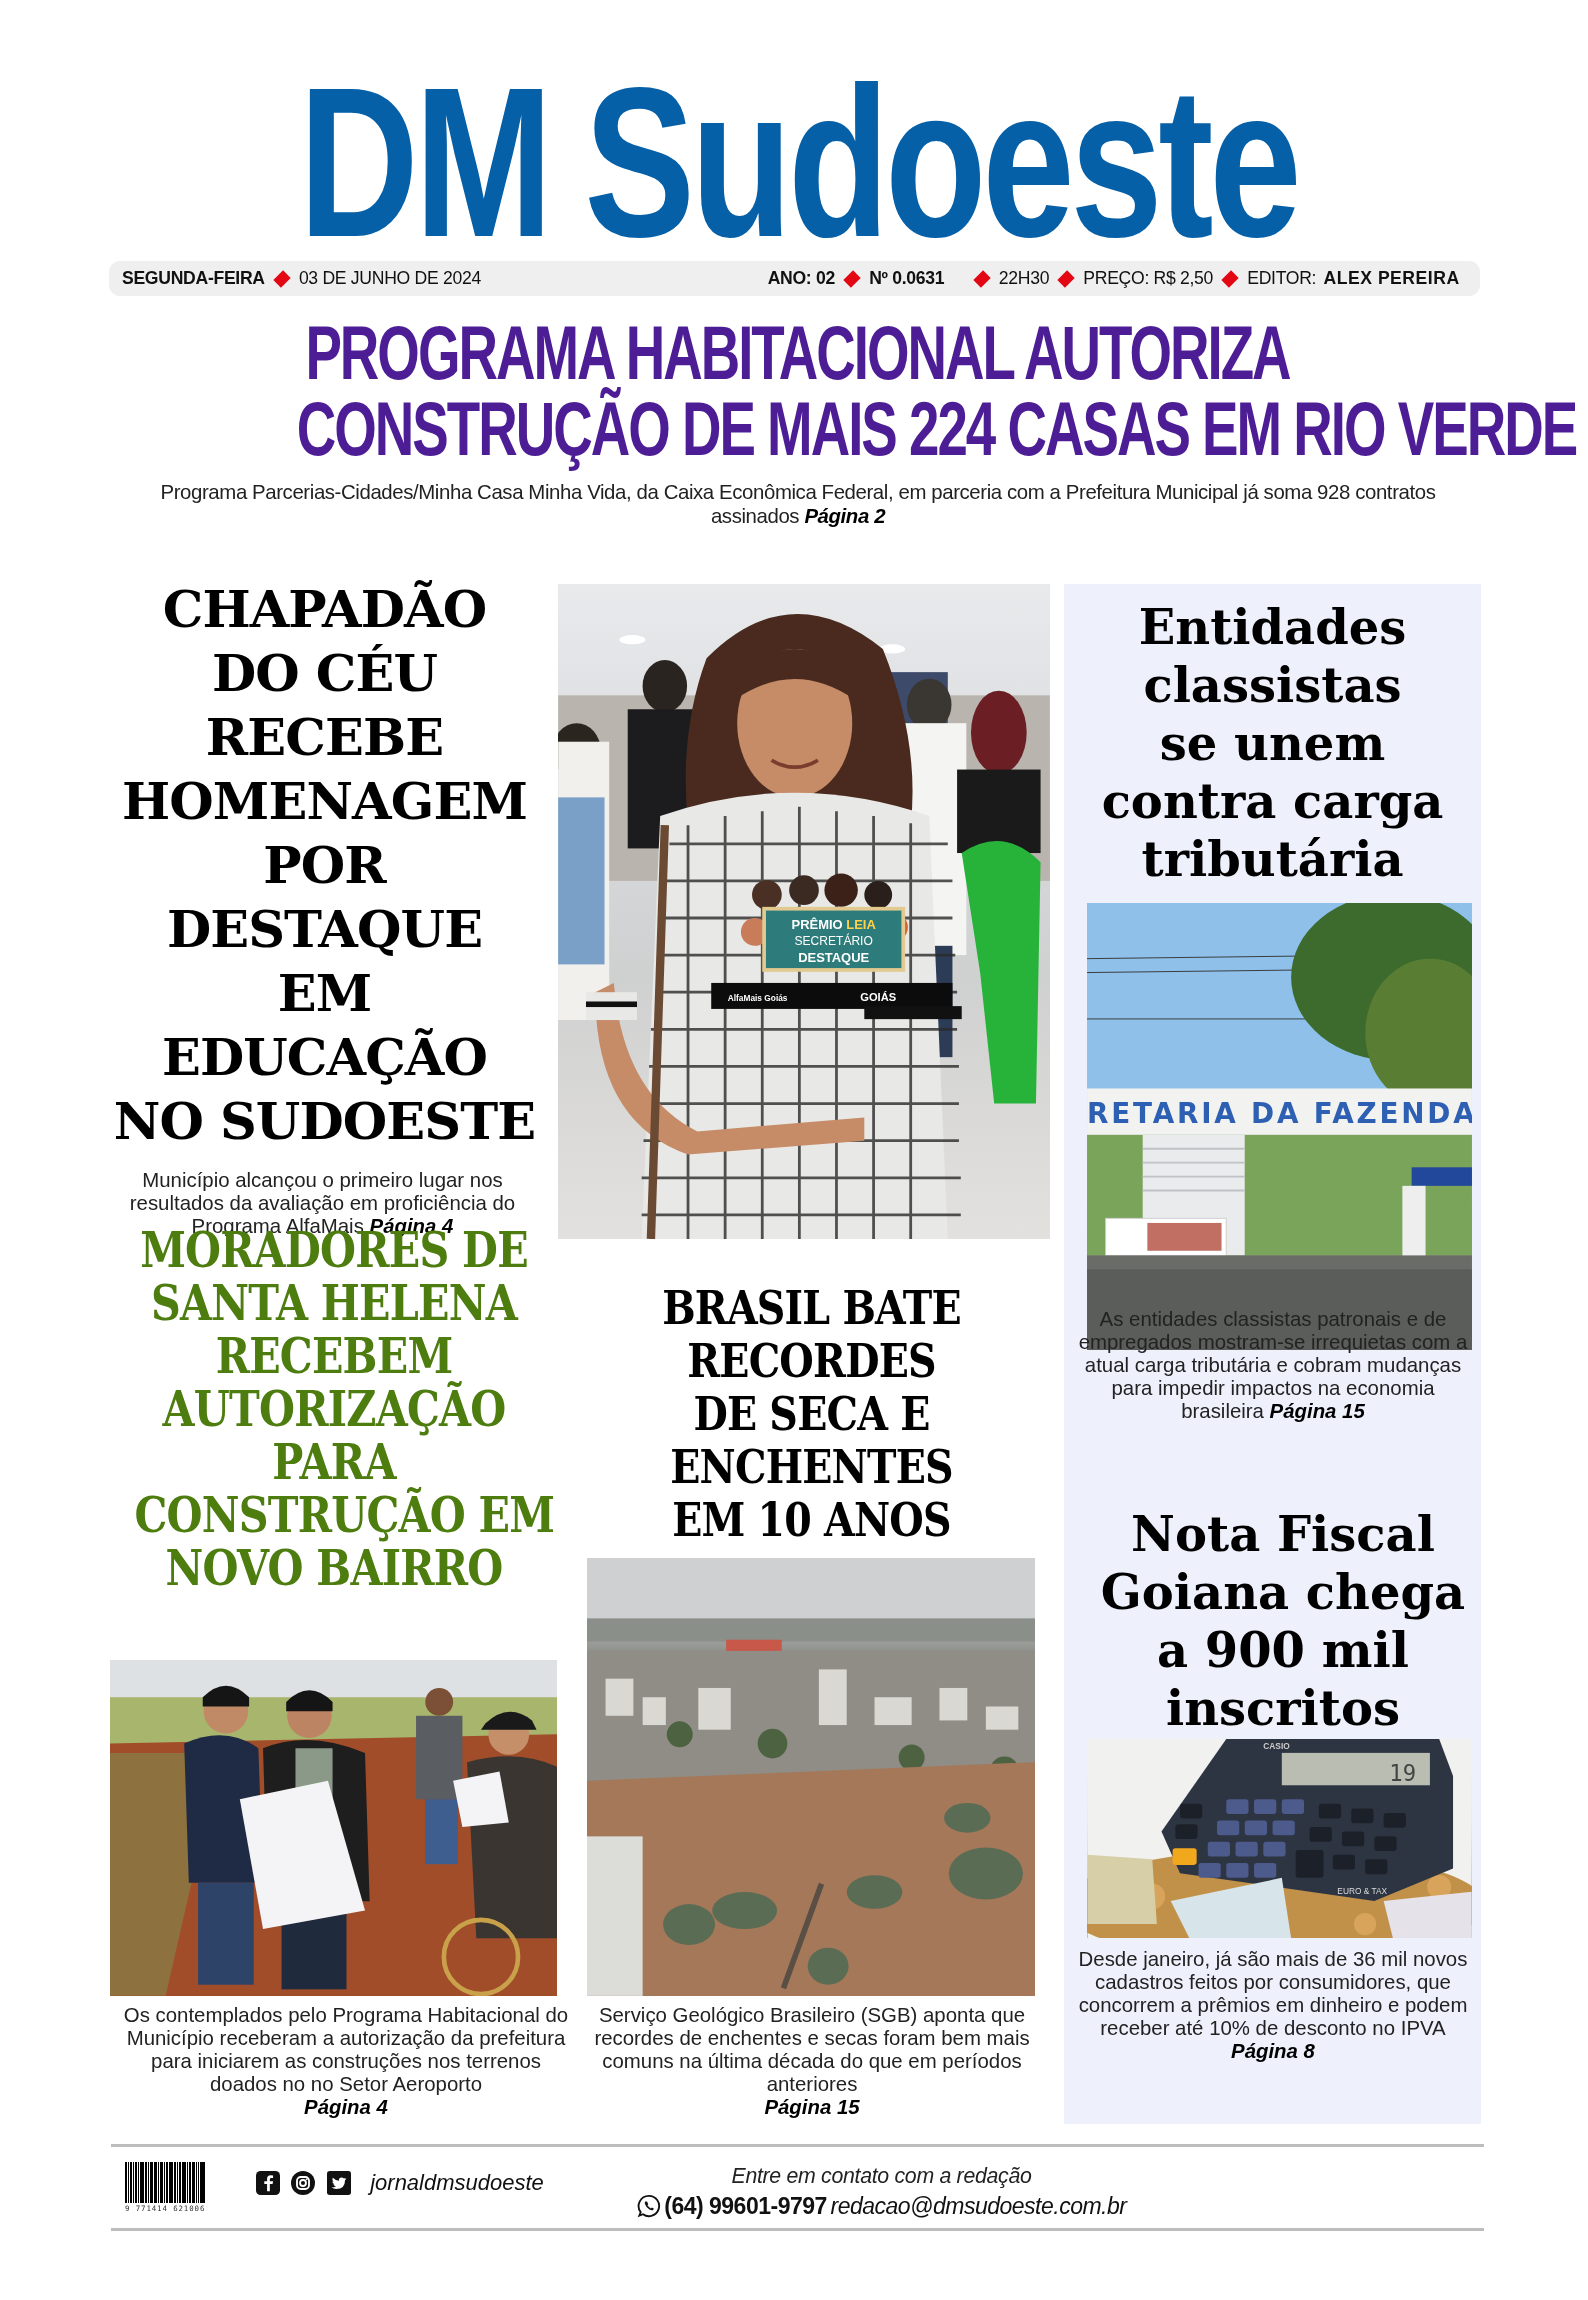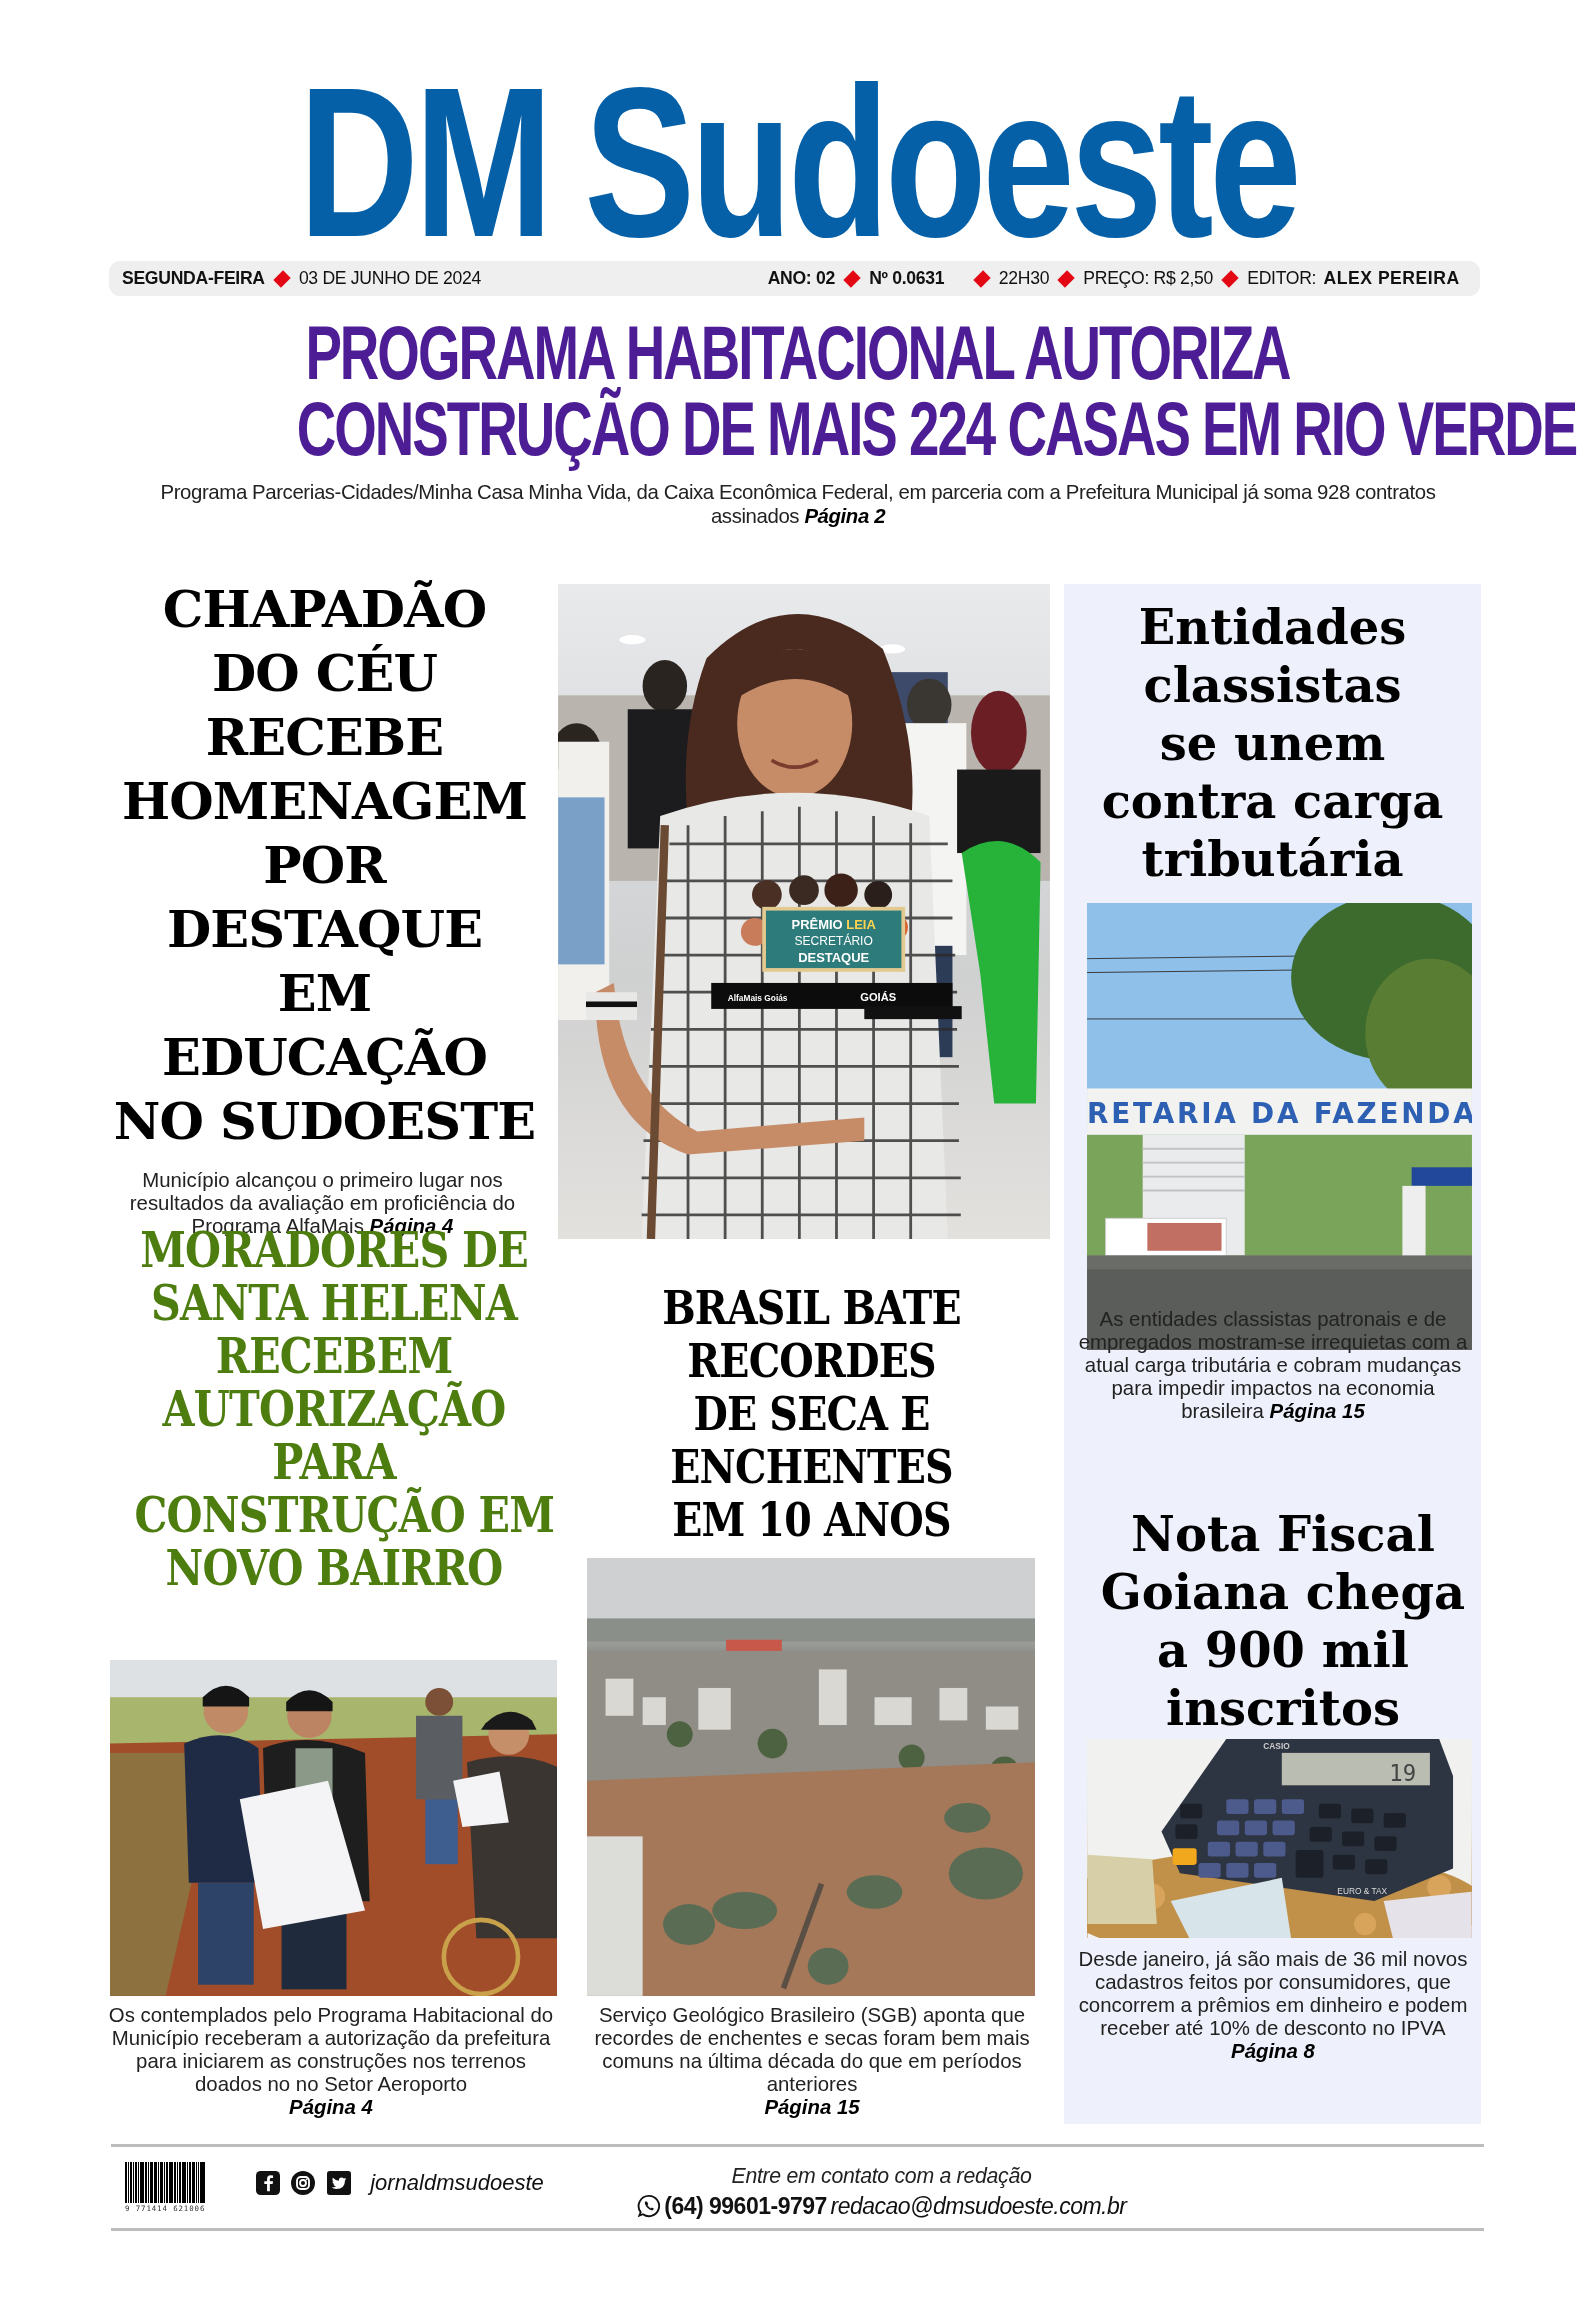--- a/index.html
+++ b/index.html
@@ -87,21 +87,21 @@
   
   .story5-title {
     position: absolute; left: 102px; top: 1224px; width: 464px; text-align: center;
     font-family: "DejaVu Serif", serif; font-weight: 700; font-size: 48px; line-height: 53px; color: #4d7c0f;
     letter-spacing: -0.9px;
   }
   .story5-title span { display: block; white-space: nowrap; transform: scaleX(0.86); transform-origin: center; }
   .photo-field { left: 110px; top: 1660px; width: 447px; height: 336px;
     background: linear-gradient(180deg, #dfe3e6 0%, #cfd5d0 12%, #9fb06a 22%, #8a7a43 32%, #a8502b 55%, #9b4424 100%); }
   .story5-sub {
-    position: absolute; left: 100px; top: 2004px; width: 462px; text-align: center;
+    position: absolute; left: 115px; top: 2004px; width: 462px; text-align: center;
     font-size: 20.4px; line-height: 23px; color: #222;
   }
 
   
   .story6-title {
     position: absolute; left: 575px; top: 1282px; width: 473px; text-align: center;
     font-family: "DejaVu Serif", serif; font-weight: 700; font-size: 46px; line-height: 53px; color: #000;
     letter-spacing: -0.9px;
   }
   .story6-title span { display: block; white-space: nowrap; transform: scaleX(0.86); transform-origin: center; }

